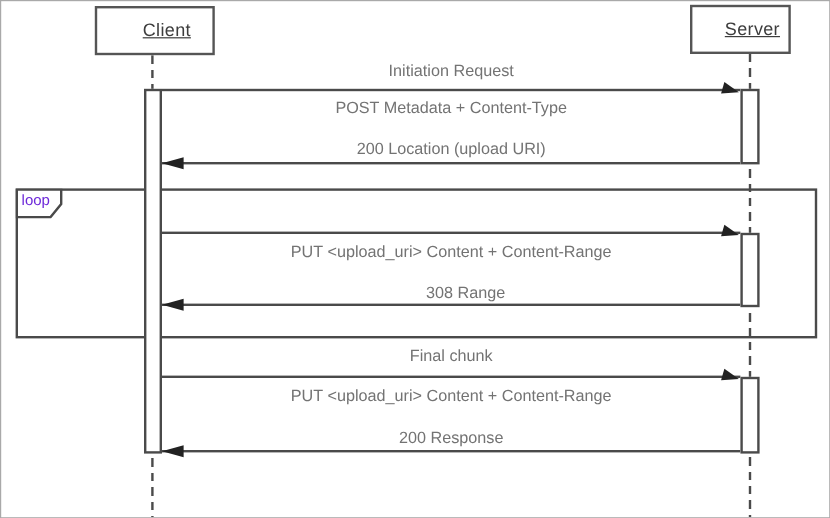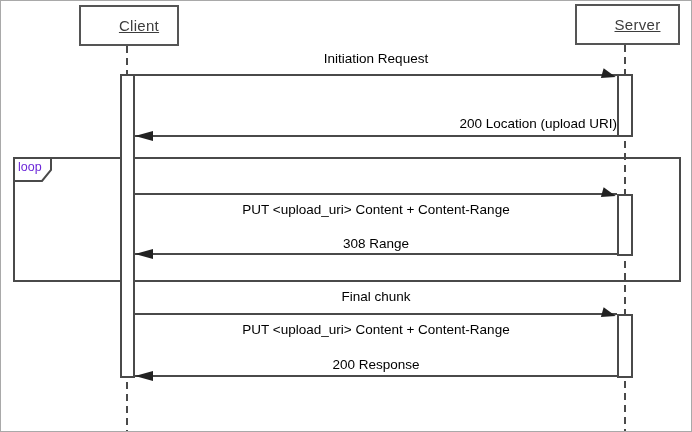--- a/index.html
+++ b/index.html
@@ -101,62 +101,63 @@
     z-index: 5;
   }
 
   
   .msg-label {
     position: absolute;
     left: 134px;
     width: 482px;
     text-align: center;
     font-size: 13.5px;
-    color: #000000;
+    color: #737373;
     white-space: nowrap;
     z-index: 3;
   }
 </style>
 </head>
 <body>
 
 <div id="canvas">
 
   <div class="lifeline" style="left:125px; top:45px; height:385px;"></div>
   <div class="lifeline" style="left:623px; top:44px; height:386px;"></div>
 
   <div class="actor-box" style="left:78px; top:4px; width:100px; height:41px;">
     <span class="actor-label">Client</span>
   </div>
-  <div class="actor-box" style="left:574px; top:3px; width:105px; height:41px;align-items:center;">
+  <div class="actor-box" style="left:574px; top:3px; width:84px; height:41px;align-items:center;">
     <span class="actor-label">Server</span>
   </div>
 
   <div class="frame" style="left:12px; top:156px; width:668px; height:125px;"></div>
   <svg class="frame-badge" style="left:12px; top:156px;" width="40" height="25" viewBox="0 0 40 25">
     <polygon points="1,1 38,1 38,13 29,24 1,24" fill="#ffffff" stroke="#4a4a4a" stroke-width="2"></polygon>
   </svg>
   <span class="frame-badge-label" style="left:17px; top:159px;">loop</span>
 
   <div class="activation" style="left:119px; top:73px; width:15px; height:304px;"></div>
   <div class="activation" style="left:616px; top:73px; width:16px; height:63px;"></div>
   <div class="activation" style="left:616px; top:193px; width:16px; height:62px;"></div>
   <div class="activation" style="left:616px; top:313px; width:16px; height:64px;"></div>
 
   <div class="msg-label" style="top:50px;">Initiation Request</div>
   <div class="msg-line" style="top:73px;"></div>
   <div class="arrow-right" style="left:601px; top:69px;"></div>
-  <div class="msg-label" style="top:115px;text-align:right;">200 Location (upload URI)</div>
+  <div class="msg-label" style="top:81px;">POST Metadata + Content-Type</div>
+  <div class="msg-label" style="top:115px;">200 Location (upload URI)</div>
   <div class="msg-line" style="top:134px;"></div>
   <div class="arrow-left" style="top:130px;"></div>
 
   <div class="msg-line" style="top:192px;"></div>
   <div class="arrow-right" style="left:601px; top:188px;"></div>
   <div class="msg-label" style="top:201px;">PUT &lt;upload_uri&gt; Content + Content-Range</div>
-  <div class="msg-label" style="top:235px;">308 Range</div>
+  <div class="msg-label" style="top:235px;margin-left:12px;">308 Range</div>
   <div class="msg-line" style="top:252px;"></div>
   <div class="arrow-left" style="top:248px;"></div>
 
   <div class="msg-label" style="top:288px;">Final chunk</div>
   <div class="msg-line" style="top:312px;"></div>
   <div class="arrow-right" style="left:601px; top:308px;"></div>
   <div class="msg-label" style="top:321px;">PUT &lt;upload_uri&gt; Content + Content-Range</div>
   <div class="msg-label" style="top:356px;">200 Response</div>
   <div class="msg-line" style="top:374px;"></div>
   <div class="arrow-left" style="top:370px;"></div>

